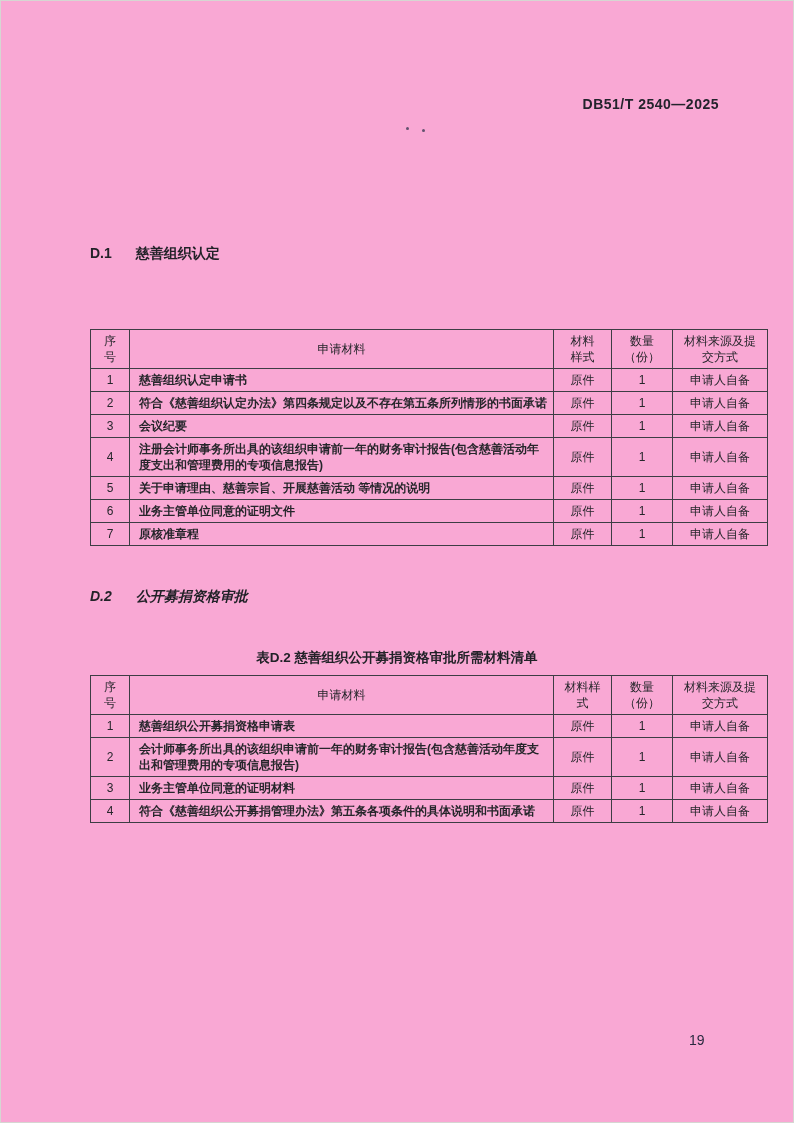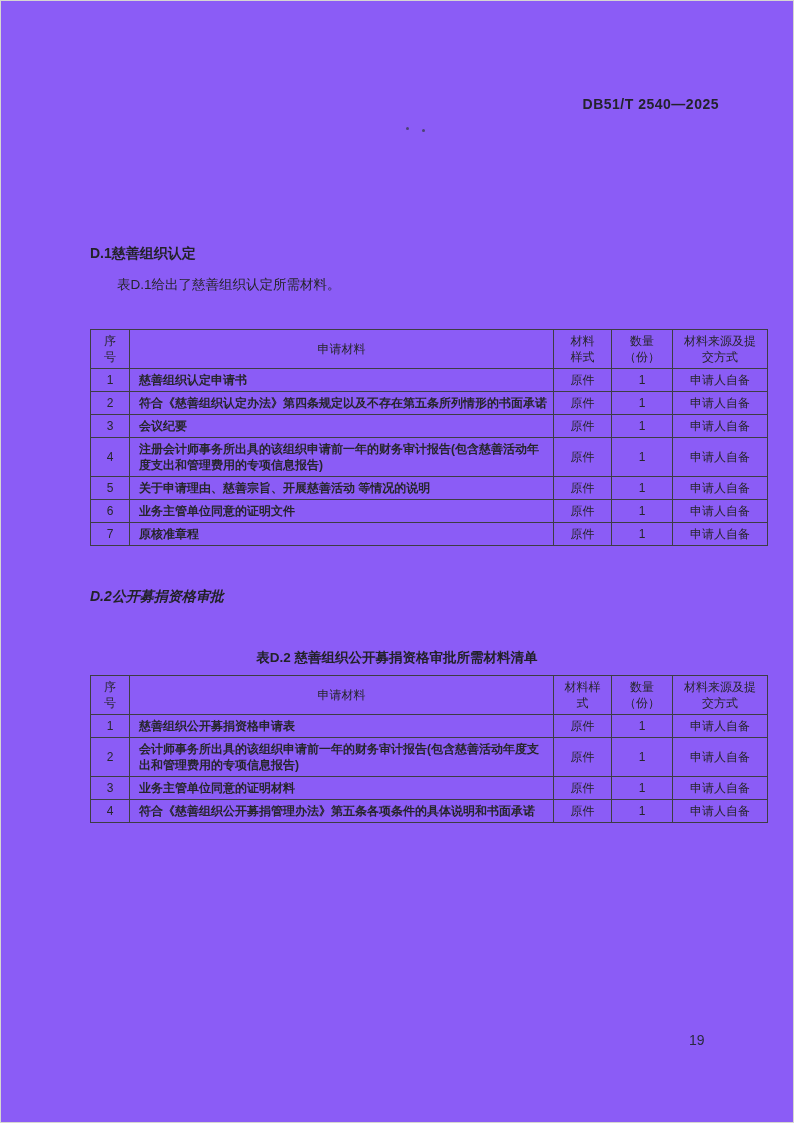--- a/index.html
+++ b/index.html
@@ -6,21 +6,21 @@
     margin: 0;
     padding: 0;
     background: #e9e9e9;
     font-family: "Liberation Sans", sans-serif;
   }
   .page {
     position: relative;
     width: 794px;
     height: 1123px;
     margin: 0 auto;
-    background: #8b5cf6;
+    background: #f9a8d4;
     border: 1px solid #d6d6d2;
     box-sizing: border-box;
     color: #26262b;
     overflow: hidden;
   }
   .doc-code {
     position: absolute;
     top: 95px;
     right: 74px;
     font-size: 14px;
@@ -52,21 +52,21 @@
     color: #222228;
   }
   .section-heading {
     position: absolute;
     left: 89px;
     font-size: 14px;
     font-weight: 700;
     color: #222228;
     white-space: nowrap;
   }
-  .section-heading .sec-num { margin-right: 0; }
+  .section-heading .sec-num { margin-right: 24px; }
   .sh-d1 { top: 244px; }
   .sh-d2 { top: 587px; font-style: italic; }
   .intro {
     position: absolute;
     left: 89px;
     right: 73px;
     margin: 0;
     font-size: 13.5px;
     line-height: 18px;
     text-indent: 2em;
@@ -134,21 +134,20 @@
   <div class="doc-code">DB51/T 2540—2025</div>
 
   <span class="dot dot1"></span>
   <span class="dot dot2"></span>
 
 
   <div class="section-heading sh-d1">
     <span class="sec-num">D.1</span><span>慈善组织认定</span>
   </div>
 
-  <p class="intro intro-d1">表D.1给出了慈善组织认定所需材料。</p>
 
 
   <table class="mat-table tbl-d1">
     <thead>
         <tr>
           <th>序
 号</th>
           <th>申请材料</th>
           <th>材料
 样式</th>

